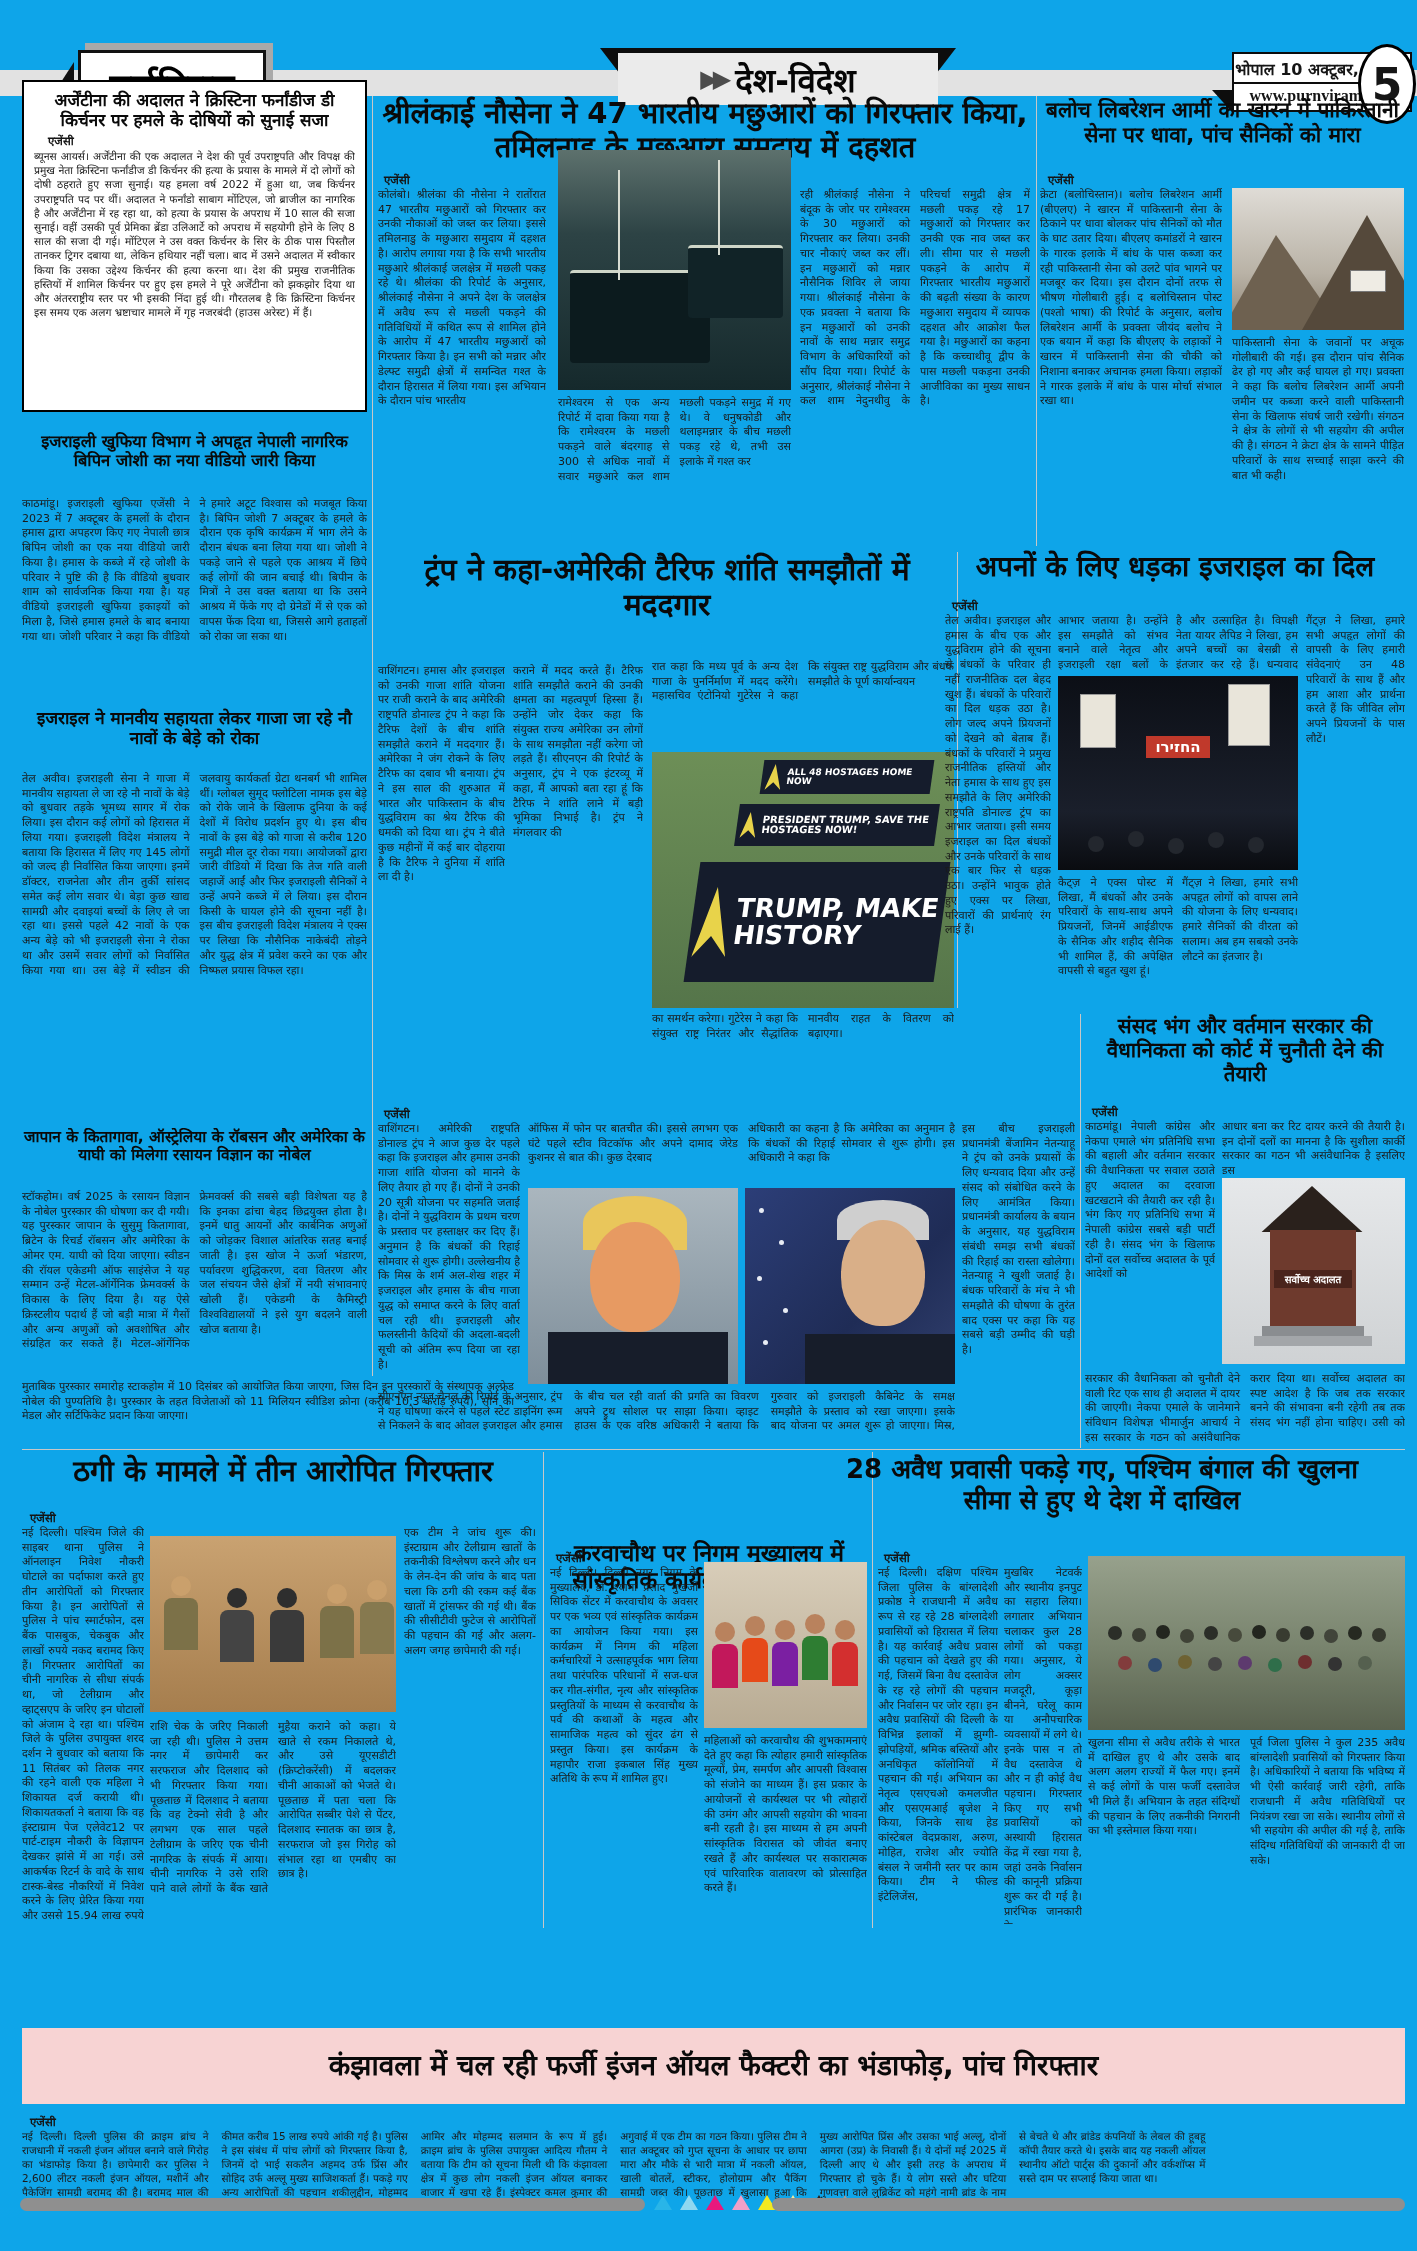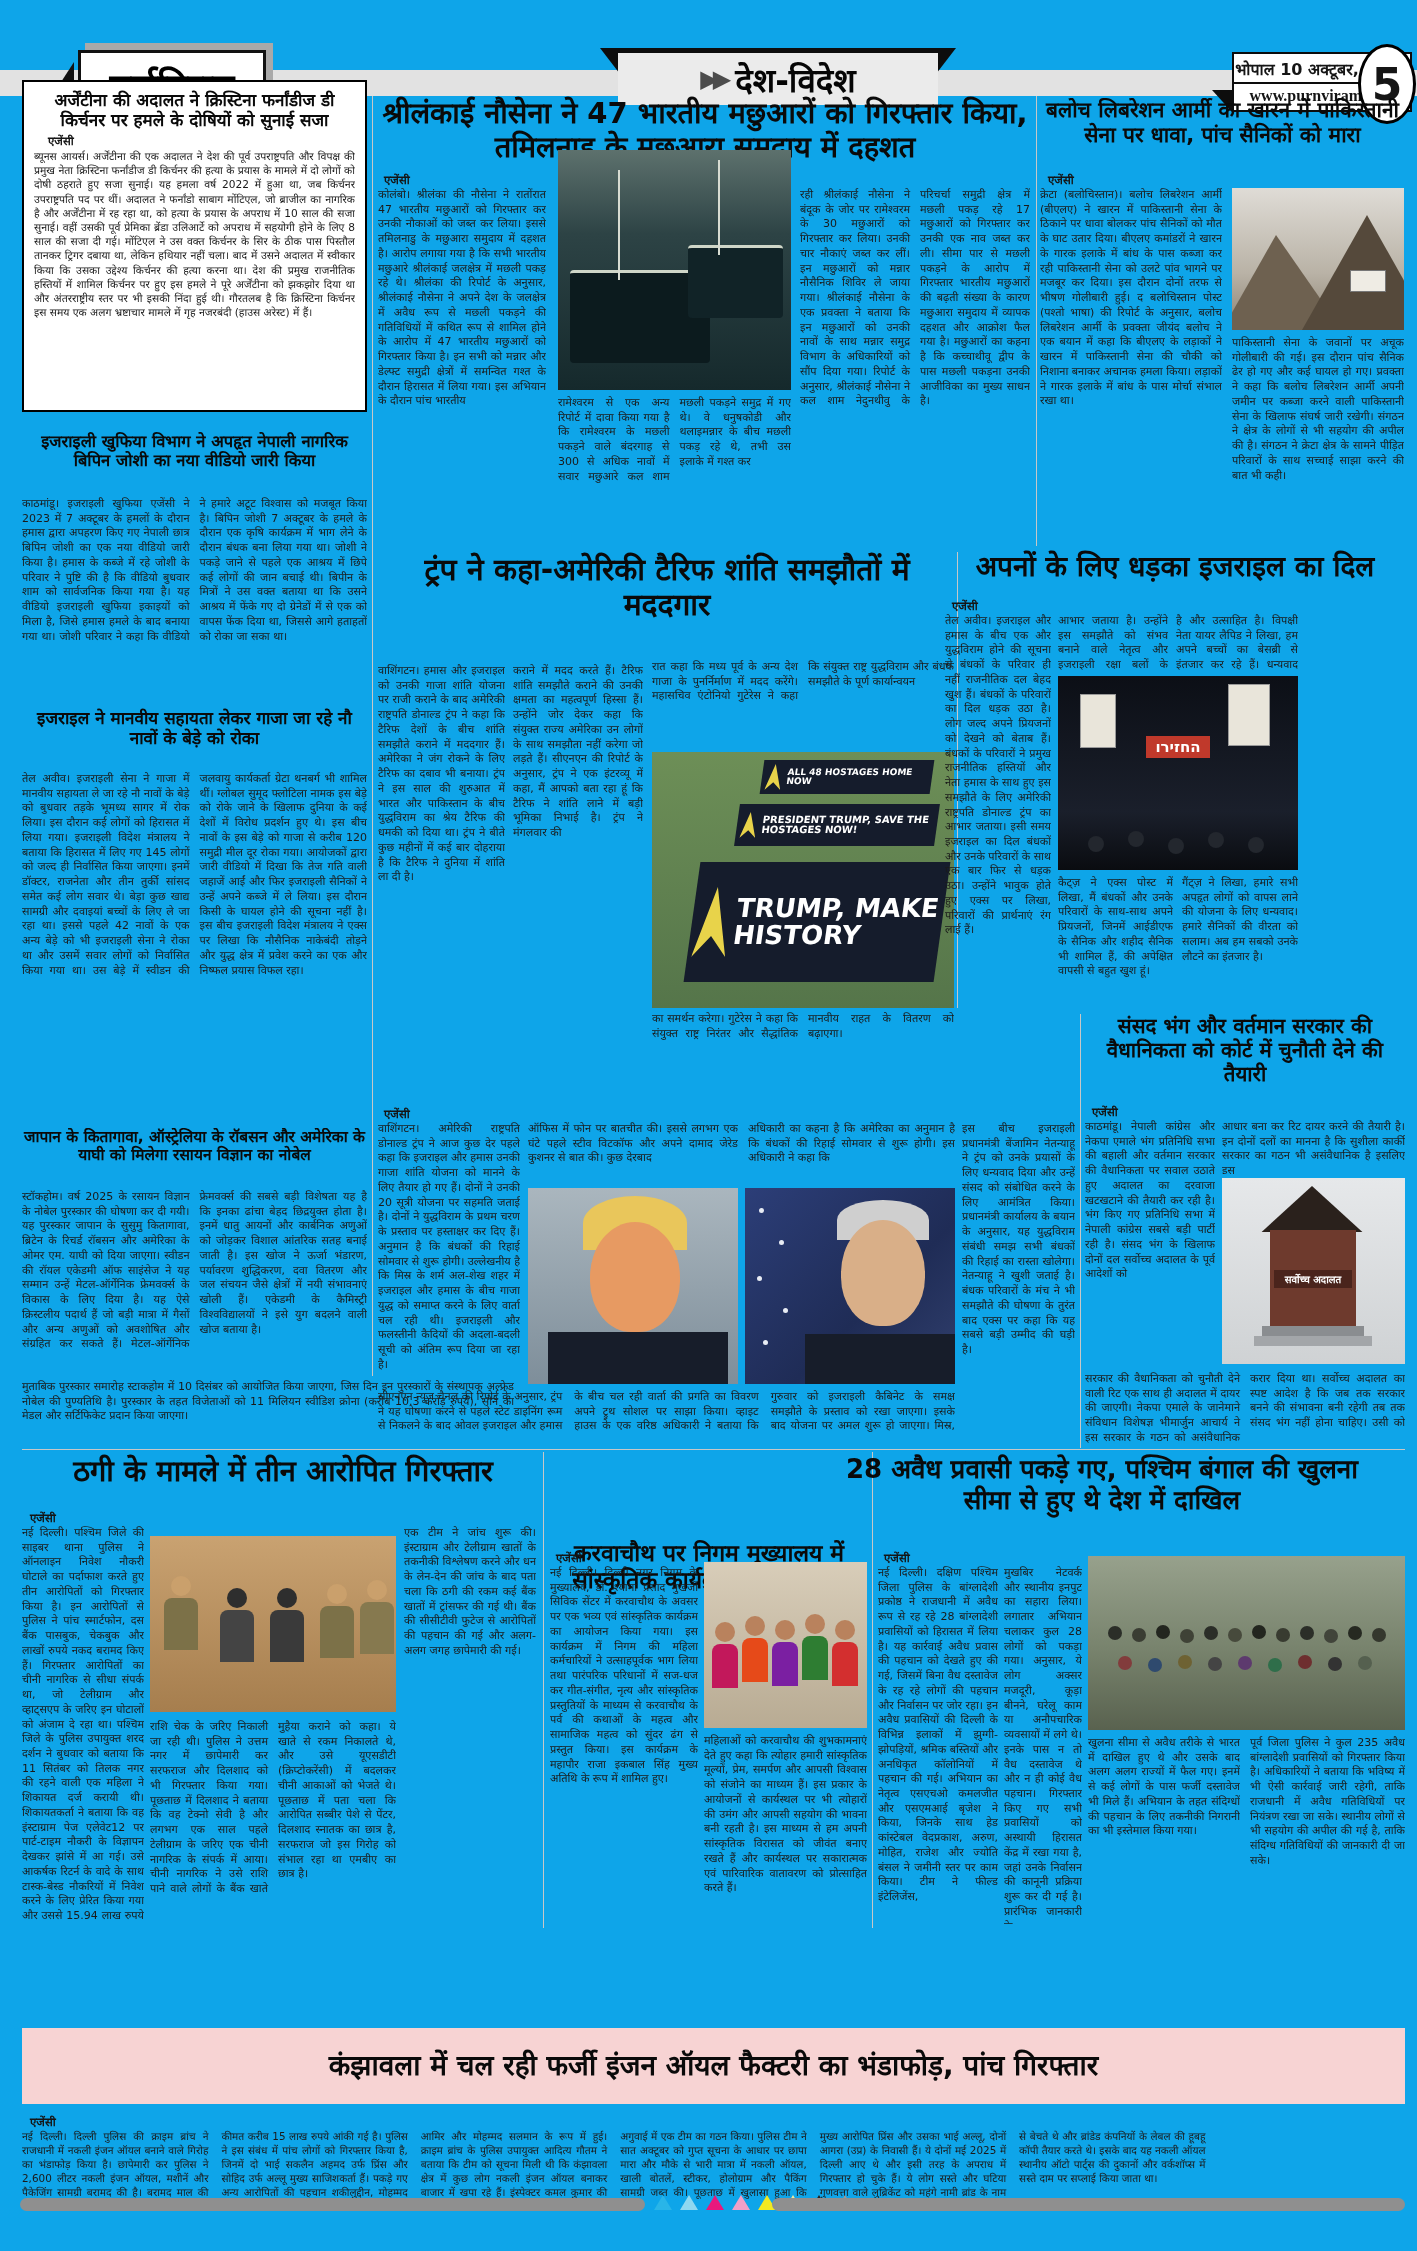--- a/index.html
+++ b/index.html
@@ -174,20 +174,21 @@
   <div class="photo ph-protest" style="left:1058px;top:676px;width:240px;height:194px">
     <div class="placard" style="left:22px;top:18px;width:34px;height:52px"></div>
     <div class="placard" style="left:170px;top:8px;width:40px;height:60px"></div>
     <div class="sign-red" style="left:88px;top:60px;width:64px;height:22px">החזירו</div>
     <div class="head-dot" style="left:30px;top:160px"></div>
       <div class="head-dot" style="left:70px;top:155px"></div>
     <div class="head-dot" style="left:110px;top:162px"></div>
       <div class="head-dot" style="left:150px;top:156px"></div>
     <div class="head-dot" style="left:190px;top:161px"></div>
   </div>
+  <div class="abs bodytxt" style="left:1306px;top:614px;width:99px;height:428px">गैंट्ज़ ने लिखा, हमारे सभी अपहृत लोगों की वापसी के लिए हमारी संवेदनाएं उन 48 परिवारों के साथ हैं और हम आशा और प्रार्थना करते हैं कि जीवित लोग अपने प्रियजनों के पास लौटें।</div>
   <div class="abs bodytxt" style="left:1058px;top:876px;width:115px;height:166px">कैट्ज़ ने एक्स पोस्ट में लिखा, मैं बंधकों और उनके परिवारों के साथ-साथ अपने प्रियजनों, जिनमें आईडीएफ के सैनिक और शहीद सैनिक भी शामिल हैं, की अपेक्षित वापसी से बहुत खुश हूं।</div>
   <div class="abs bodytxt" style="left:1182px;top:876px;width:116px;height:166px">गैंट्ज़ ने लिखा, हमारे सभी अपहृत लोगों को वापस लाने की योजना के लिए धन्यवाद। हमारे सैनिकों की वीरता को सलाम। अब हम सबको उनके लौटने का इंतजार है।</div>
 
   <div class="agency" style="left:384px;top:1106px">एजेंसी</div>
   <div class="abs bodytxt" style="left:378px;top:1122px;width:142px;height:266px">वाशिंगटन। अमेरिकी राष्ट्रपति डोनाल्ड ट्रंप ने आज कुछ देर पहले कहा कि इजराइल और हमास उनकी गाजा शांति योजना को मानने के लिए तैयार हो गए हैं। दोनों ने उनकी 20 सूत्री योजना पर सहमति जताई है। दोनों ने युद्धविराम के प्रथम चरण के प्रस्ताव पर हस्ताक्षर कर दिए हैं। अनुमान है कि बंधकों की रिहाई सोमवार से शुरू होगी। उल्लेखनीय है कि मिस्र के शर्म अल-शेख शहर में इजराइल और हमास के बीच गाजा युद्ध को समाप्त करने के लिए वार्ता चल रही थी। इजराइली और फलस्तीनी कैदियों की अदला-बदली सूची को अंतिम रूप दिया जा रहा है।</div>
   <div class="abs bodytxt" style="left:528px;top:1122px;width:210px;height:60px">ऑफिस में फोन पर बातचीत की। इससे लगभग एक घंटे पहले स्टीव विटकॉफ और अपने दामाद जेरेड कुशनर से बात की। कुछ देरबाद</div>
   <div class="abs bodytxt" style="left:748px;top:1122px;width:207px;height:60px">अधिकारी का कहना है कि अमेरिका का अनुमान है कि बंधकों की रिहाई सोमवार से शुरू होगी। इस अधिकारी ने कहा कि</div>
   <div class="photo ph-trump" style="left:528px;top:1188px;width:210px;height:196px">
     <div class="hair" style="left:55px;top:8px;width:104px;height:54px;background:#e9c65b"></div>
     <div class="face" style="left:62px;top:34px;width:90px;height:110px;background:#e79a62"></div>

